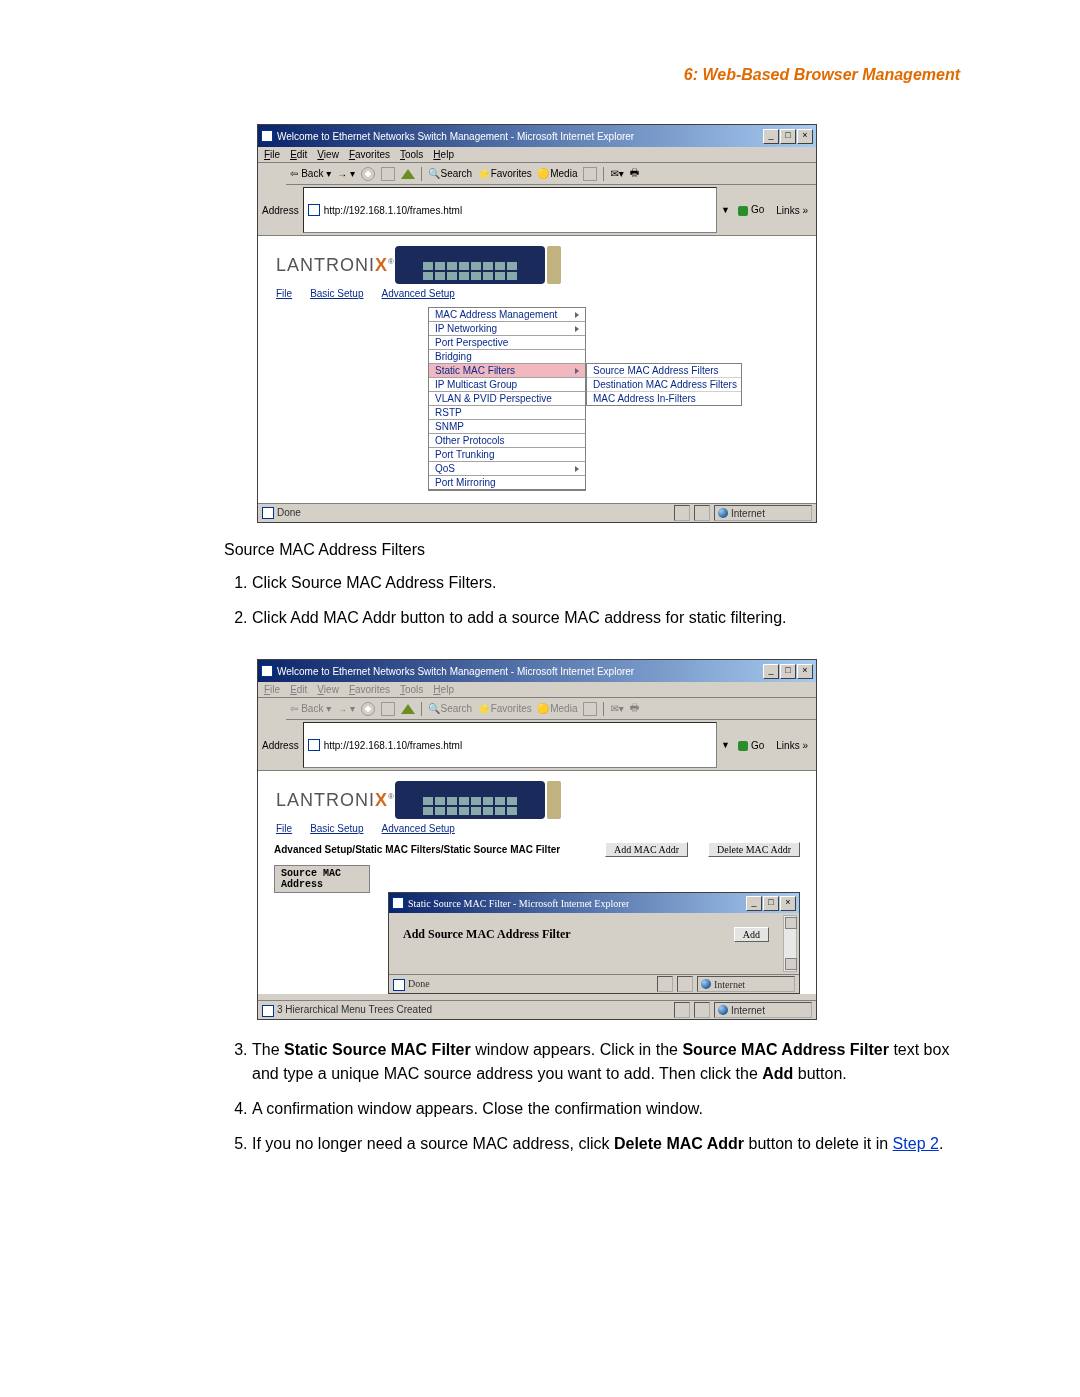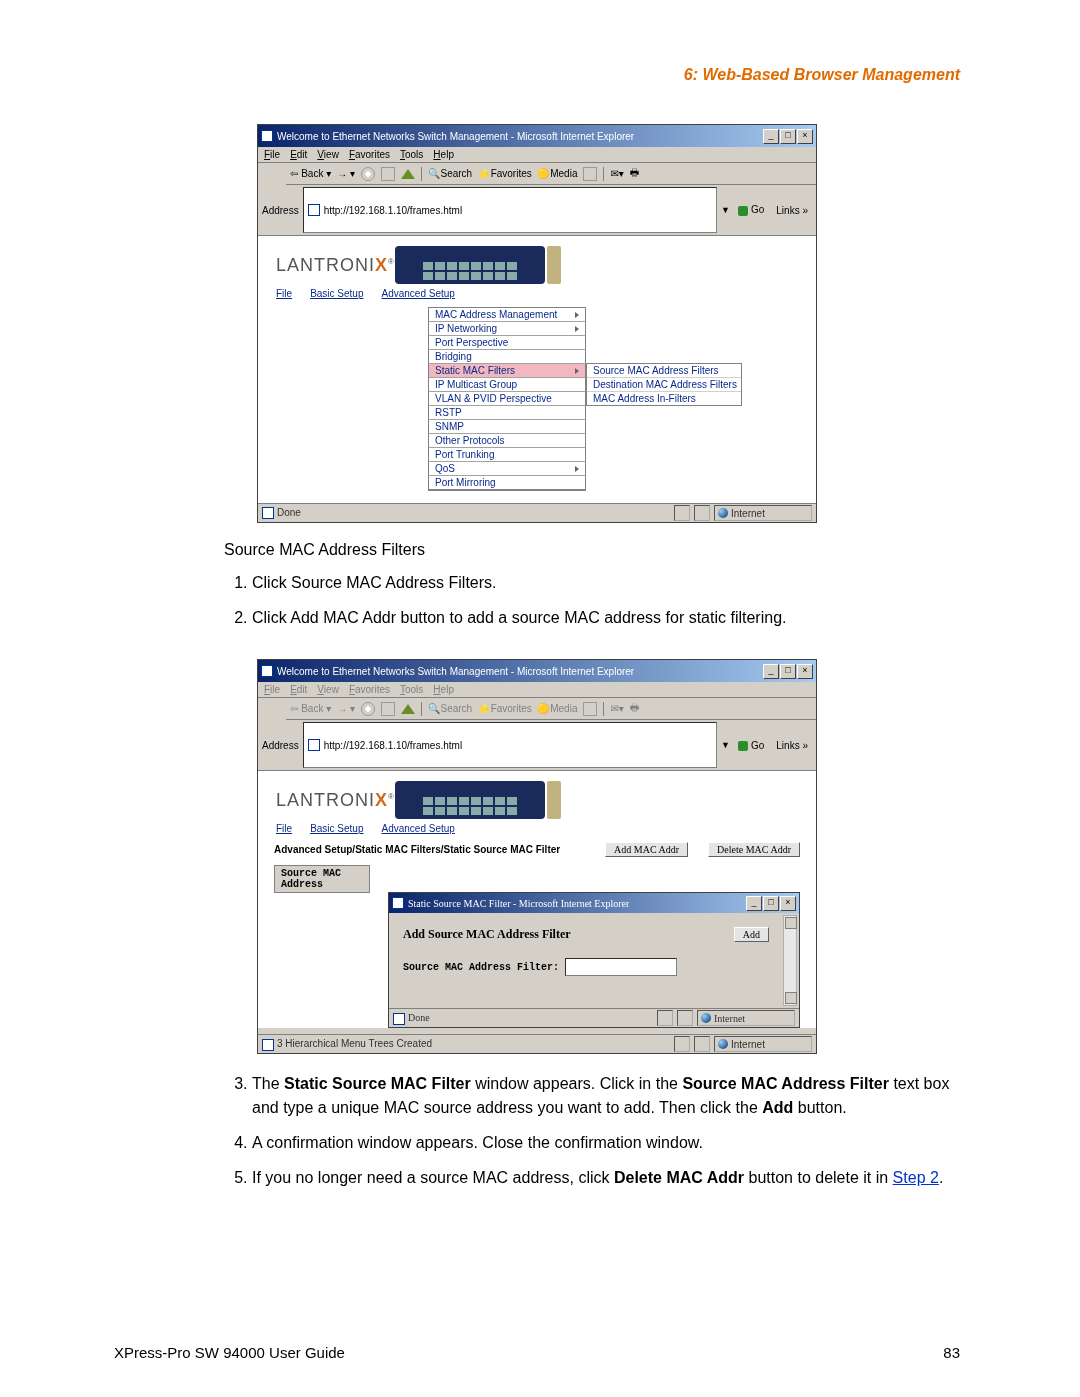--- a/index.html
+++ b/index.html
@@ -448,24 +448,20 @@
               <span class="ie-title-btn">□</span>
               <span class="ie-title-btn">×</span>
             </div>
           </div>
           <div class="dialog-body">
             <div class="dialog-side-scroll"></div>
             <div class="dialog-row">
               <span class="dialog-label">Add Source MAC Address Filter</span>
               <span class="btn-xp" style="margin-right:18px">Add</span>
             </div>
-            <div style="display:flex;align-items:center;gap:6px">
-              <span style="font-family:'Courier New',monospace;font-weight:bold;font-size:10px">Source MAC Address Filter:</span>
-              <span class="dialog-input"></span>
-            </div>
           </div>
           <div class="ie-status">
             <span><span class="ie-title-icon" style="display:inline-block;vertical-align:middle;margin-right:3px"></span><span>Done</span></span>
             <div class="ie-status-right">
               <div style="width:14px;height:14px;border:1px inset #aaa"></div>
               <div style="width:14px;height:14px;border:1px inset #aaa"></div>
               <div class="ie-status-zone">
                   <span class="globe"></span>
                   <span>Internet</span>
                 </div>
@@ -486,18 +482,14 @@
       </div>
     </div>
   </div>
 
   <ol class="ol" start="3">
     <li><span>The </span><b>Static Source MAC Filter</b><span> window appears. Click in the </span><b>Source MAC Address Filter</b><span> text box and type a unique MAC source address you want to add. Then click the </span><b>Add</b><span> button.</span></li>
     <li>A confirmation window appears. Close the confirmation window.</li>
     <li><span>If you no longer need a source MAC address, click </span><b>Delete MAC Addr</b><span> button to delete it in </span><span style="color:#0033cc;text-decoration:underline">Step 2</span><span>.</span></li>
   </ol>
 
-  <div class="footer">
-    <span>XPress-Pro SW 94000 User Guide</span>
-    <span>83</span>
-  </div>
 
 </div>
 
 </body></html>

